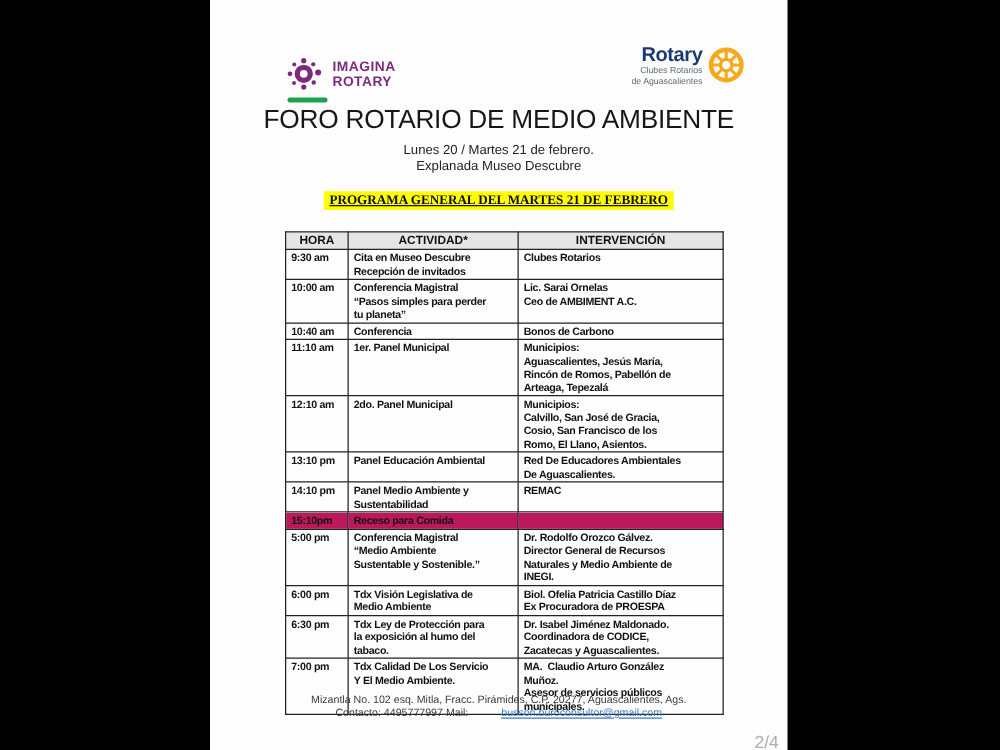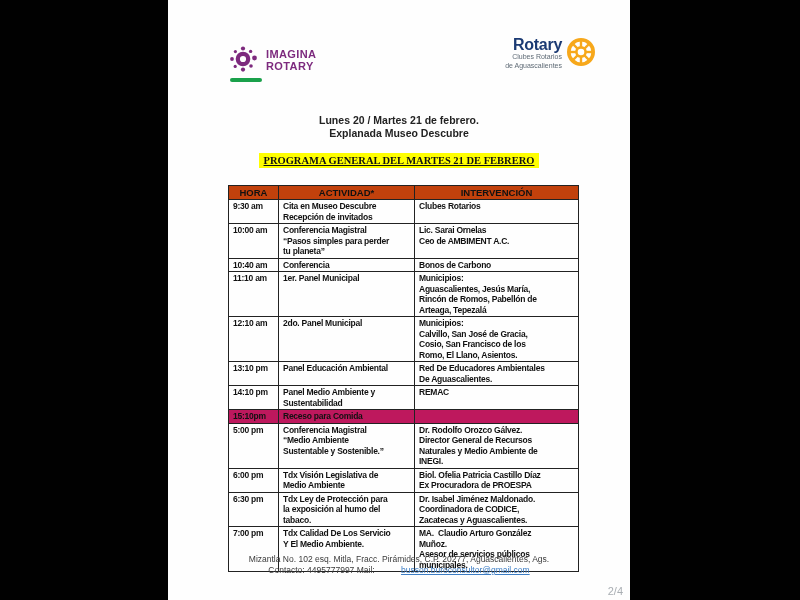--- a/index.html
+++ b/index.html
@@ -24,43 +24,43 @@
   .rotary-txt { width:92px; text-align:right; padding-right:4px; }
   .rotary-wordmark { color:#1b3a73; font-weight:bold; font-size:16px; line-height:17px;
                      letter-spacing:-0.3px; }
   .rotary-sub { color:#5e6a75; font-size:7px; line-height:8.5px; }
   .rotary-wheel { margin-top:1px; }
 
   .title { position:absolute; left:0; right:0; top:85px; text-align:center;
            font-size:21px; line-height:22px; color:#161616; font-weight:400;
            letter-spacing:-0.2px; }
   .dates { position:absolute; left:0; right:0; top:114px; text-align:center;
-           font-size:10.5px; font-weight:bold; color:#222; line-height:13px; }
+           font-size:10.5px; font-weight:normal; color:#222; line-height:13px; }
   .banner-wrap { position:absolute; left:0; right:0; top:150px; text-align:center; }
   .banner { display:inline-block; background:#ffff00; color:#111; font-weight:bold;
             font-size:10.5px; text-decoration:underline; padding:2px 5px;font-family:Liberation Serif, serif; }
 
   
   table.program { position:absolute; left:60px; top:185px; width:350px;
                   border-collapse:collapse; table-layout:fixed; }
   table.program col.c1 { width:50px; }
   table.program col.c2 { width:136px; }
   table.program col.c3 { width:164px; }
-  table.program th { background:#c2410c; border:1px solid #222; font-size:9.5px;
+  table.program th { background:#e5e5e5; border:1px solid #222; font-size:9.5px;
                      font-weight:bold; text-align:center; padding:1px 2px; color:#111; }
   table.program td { border:1px solid #222; font-size:8.5px; font-weight:bold;
                      line-height:10.5px; letter-spacing:-0.25px; padding:1px 4px;
                      vertical-align:top; color:#111; white-space:pre; overflow:hidden; }
   table.program tr.hl td { background:#be185d; }
 
   
   .footer { position:absolute; left:0; right:0; top:554px; text-align:center;
             font-size:8.5px; line-height:11px; color:#3a3a3a; }
   .footer .link { color:#3c7dc4; text-decoration:underline; cursor:pointer;margin-left:24px; }
-  .pagenum { position:absolute; right:7px; top:585px; font-size:11px; color:#a9aeb3; }
+  .pagenum { position:absolute; right:7px; top:585px; font-size:14px; color:#a9aeb3; }
 </style>
 </head>
 <body>
 
 <div class="stage">
   <div class="letterbox left"></div>
   <div class="letterbox right"></div>
 
   <div class="page">
 
@@ -102,20 +102,21 @@
             <line x1="19.5" y1="15" x2="27" y2="15" stroke-width="2.4"></line>
             <line x1="6.5" y1="6.5" x2="11.8" y2="11.8" stroke-width="2.4"></line>
             <line x1="18.2" y1="18.2" x2="23.5" y2="23.5" stroke-width="2.4"></line>
             <line x1="23.5" y1="6.5" x2="18.2" y2="11.8" stroke-width="2.4"></line>
             <line x1="11.8" y1="18.2" x2="6.5" y2="23.5" stroke-width="2.4"></line>
           </g>
         </svg>
       </span>
     </div>
 
+    <div class="title">FORO ROTARIO DE MEDIO AMBIENTE</div>
     <div class="dates">
       <div>Lunes 20 / Martes 21 de febrero.</div>
       <div>Explanada Museo Descubre</div>
     </div>
     <div class="banner-wrap">
       <span class="banner">PROGRAMA GENERAL DEL MARTES 21 DE FEBRERO</span>
     </div>
 
     <table class="program">
       <colgroup>

